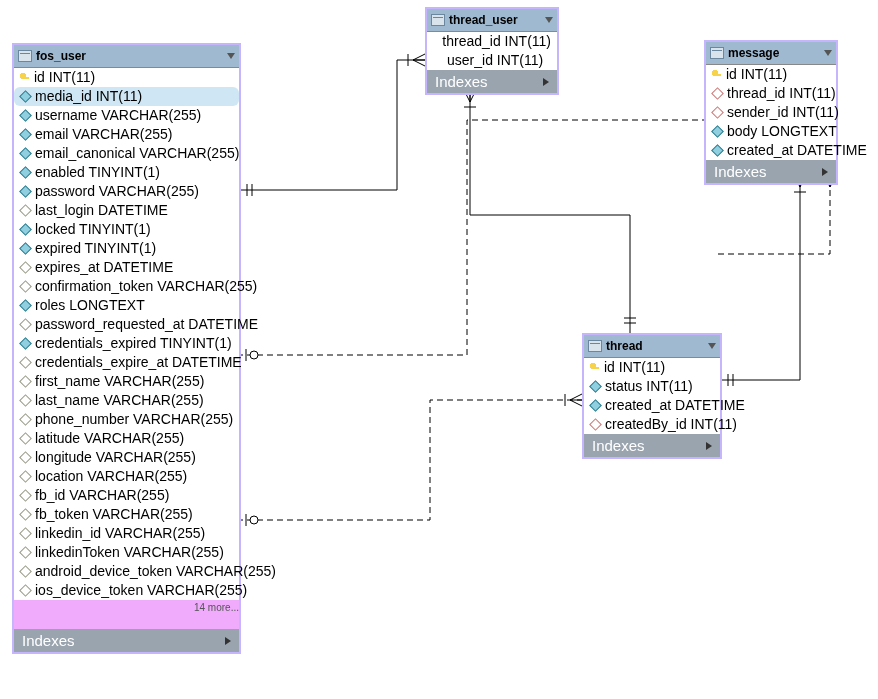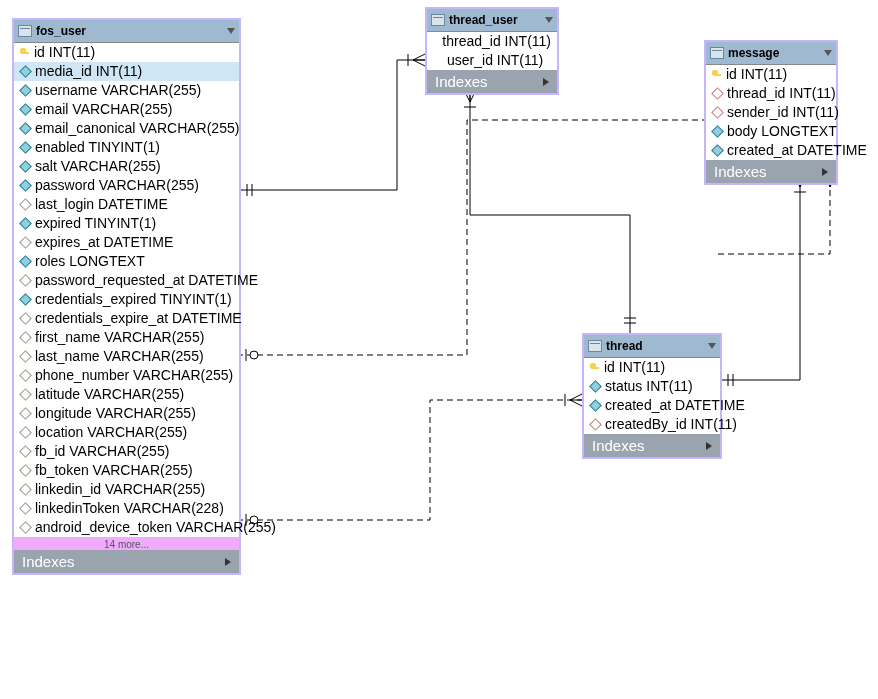--- a/index.html
+++ b/index.html
@@ -58,20 +58,21 @@
   }
   .field {
     padding:2px 6px 2px 6px;
     display:flex; align-items:center; gap:4px;
     font-size:14px;
     line-height:15px;
     white-space:nowrap;
   }
   .field.highlight {
     background:#cfe7f5;
+    border-radius:6px;
   }
   .ico {
     width:10px; height:10px;
     display:inline-block;
     flex-shrink:0;
   }
   .ico.key {
     
     background: radial-gradient(circle at 3px 3px,#f6d34a 0 3px, transparent 3px);
     position:relative;
@@ -94,24 +95,24 @@
     margin:1px 1px 1px 1px;
   }
   .ico.diamond-r {
     transform:rotate(45deg);
     width:7px;height:7px;
     background:#fff;
     border:1px solid #c77;
     margin:1px;
   }
   .more {
-    text-align:center;
+    text-align:right;
     font-size:10px;
     color:#555;
-    padding:2px 0 0;
+    padding:2px 0 16px;
   }
   .indexes {
     background:#9aa4ae;
     color:#fff;
     font-size:15px;
     padding:3px 8px;
     display:flex;
     align-items:center;
     justify-content:space-between;
   }
@@ -174,21 +175,21 @@
   <line x1="570" y1="400" x2="582" y2="400"></line>
   <line x1="570" y1="400" x2="582" y2="406"></line>
   <line x1="565" y1="394" x2="565" y2="406"></line>
 
   <path class="dashed" d="M 718 254 L 830 254 L 830 175"></path>
   <line x1="830" y1="187" x2="824" y2="175"></line>
   <line x1="830" y1="187" x2="830" y2="175"></line>
   <line x1="830" y1="187" x2="836" y2="175"></line>
 </svg>
 
-<div class="entity" id="ent-fos_user" style="left:12px; top:18px; width:225px;">
+<div class="entity" id="ent-fos_user" style="left:12px; top:43px; width:225px;">
   <div class="title">
     <span class="left">
       <span class="title-icon"></span>
       <span>fos_user</span>
     </span>
     <span class="arrow-down"></span>
   </div>
   <div class="fields">
       <div class="field">
         <span class="ico key"></span>
@@ -209,39 +210,43 @@
       <div class="field">
         <span class="ico diamond-s"></span>
         <span>email_canonical VARCHAR(255)</span>
       </div>
       <div class="field">
         <span class="ico diamond-s"></span>
         <span>enabled TINYINT(1)</span>
       </div>
       <div class="field">
         <span class="ico diamond-s"></span>
-        <span>salt VARCHAR(255)</span>
-      </div>
-      <div class="field">
-        <span class="ico diamond-s"></span>
         <span>password VARCHAR(255)</span>
       </div>
       <div class="field">
         <span class="ico diamond-o"></span>
         <span>last_login DATETIME</span>
       </div>
       <div class="field">
         <span class="ico diamond-s"></span>
+        <span>locked TINYINT(1)</span>
+      </div>
+      <div class="field">
+        <span class="ico diamond-s"></span>
         <span>expired TINYINT(1)</span>
       </div>
       <div class="field">
         <span class="ico diamond-o"></span>
         <span>expires_at DATETIME</span>
       </div>
       <div class="field">
+        <span class="ico diamond-o"></span>
+        <span>confirmation_token VARCHAR(255)</span>
+      </div>
+      <div class="field">
         <span class="ico diamond-s"></span>
         <span>roles LONGTEXT</span>
       </div>
       <div class="field">
         <span class="ico diamond-o"></span>
         <span>password_requested_at DATETIME</span>
       </div>
       <div class="field">
         <span class="ico diamond-s"></span>
         <span>credentials_expired TINYINT(1)</span>
@@ -281,25 +286,29 @@
       <div class="field">
         <span class="ico diamond-o"></span>
         <span>fb_token VARCHAR(255)</span>
       </div>
       <div class="field">
         <span class="ico diamond-o"></span>
         <span>linkedin_id VARCHAR(255)</span>
       </div>
       <div class="field">
         <span class="ico diamond-o"></span>
-        <span>linkedinToken VARCHAR(228)</span>
+        <span>linkedinToken VARCHAR(255)</span>
       </div>
       <div class="field">
         <span class="ico diamond-o"></span>
         <span>android_device_token VARCHAR(255)</span>
+      </div>
+      <div class="field">
+        <span class="ico diamond-o"></span>
+        <span>ios_device_token VARCHAR(255)</span>
       </div>
     </div>
   <div class="more">14 more...</div>
   <div class="indexes">
     <span>Indexes</span>
     <span class="arrow-right"></span>
   </div>
 </div>
 
 <div class="entity" id="ent-thread_user" style="left:425px; top:7px; width:130px;">

